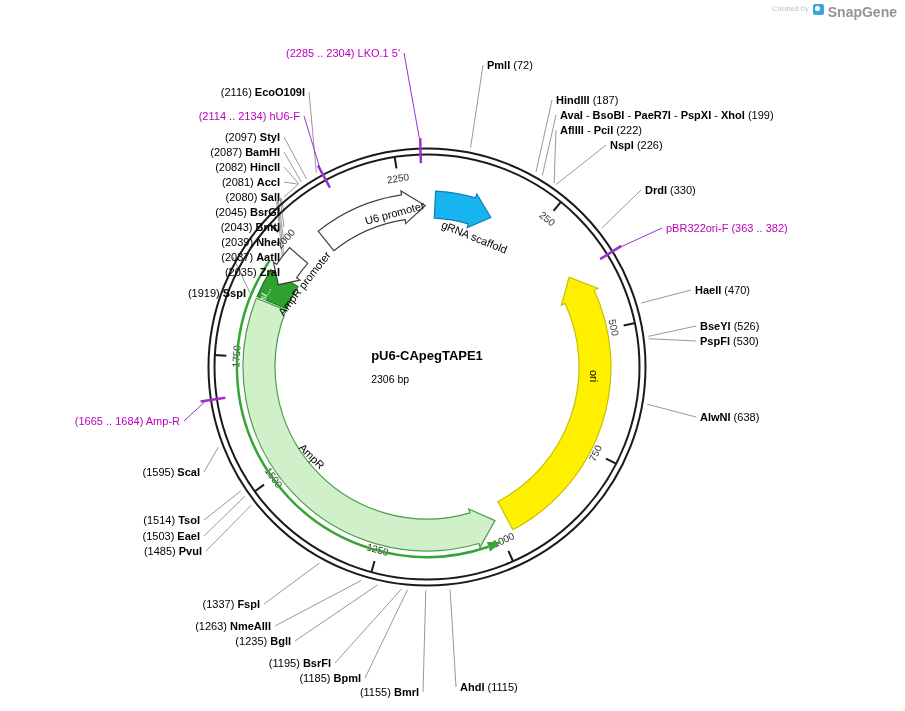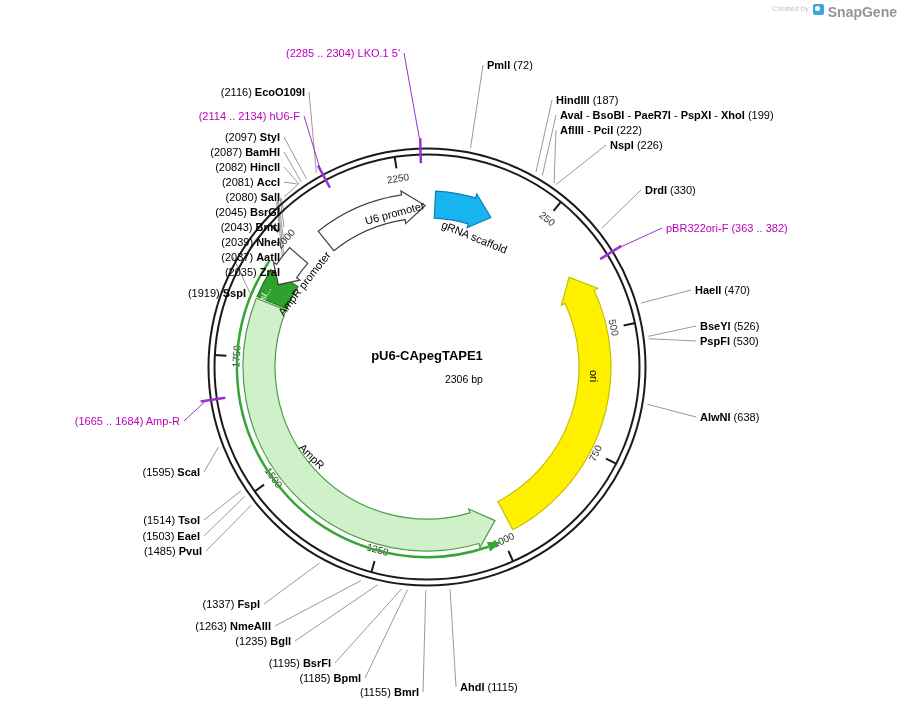--- a/index.html
+++ b/index.html
@@ -1,20 +1,20 @@
 <!DOCTYPE html>
 <html><head>
 <meta charset="utf-8">
 <style>
   html,body{margin:0;padding:0;background:#ffffff;}
   .canvas{position:relative;width:905px;height:711px;background:#ffffff;
           font-family:"Liberation Sans",sans-serif;overflow:hidden;}
   svg{position:absolute;left:0;top:0;}
   .title-block{position:absolute;left:427px;top:367px;transform:translate(-50%,-52%);
-               text-align:right;pointer-events:none;}
+               text-align:left;pointer-events:none;}
   .pname{font-size:13px;font-weight:bold;color:#000;}
   .psize{font-size:10.5px;color:#000;margin-top:10px;}
   .watermark{position:absolute;top:4px;right:8px;display:flex;gap:4px;}
   .wm-created{font-size:7.5px;color:#c4c4c4;}
   .wm-brand{font-size:14px;font-weight:bold;color:#8e959b;}
   .wm-icon{width:11px;height:11px;border-radius:2px;background:#3aa6dc;position:relative;}
   .wm-icon::after{content:"";position:absolute;left:2px;top:2px;width:5px;height:5px;
                   border-radius:50%;background:#ffffff;}
   text{font-family:"Liberation Sans",sans-serif;}
 </style>

